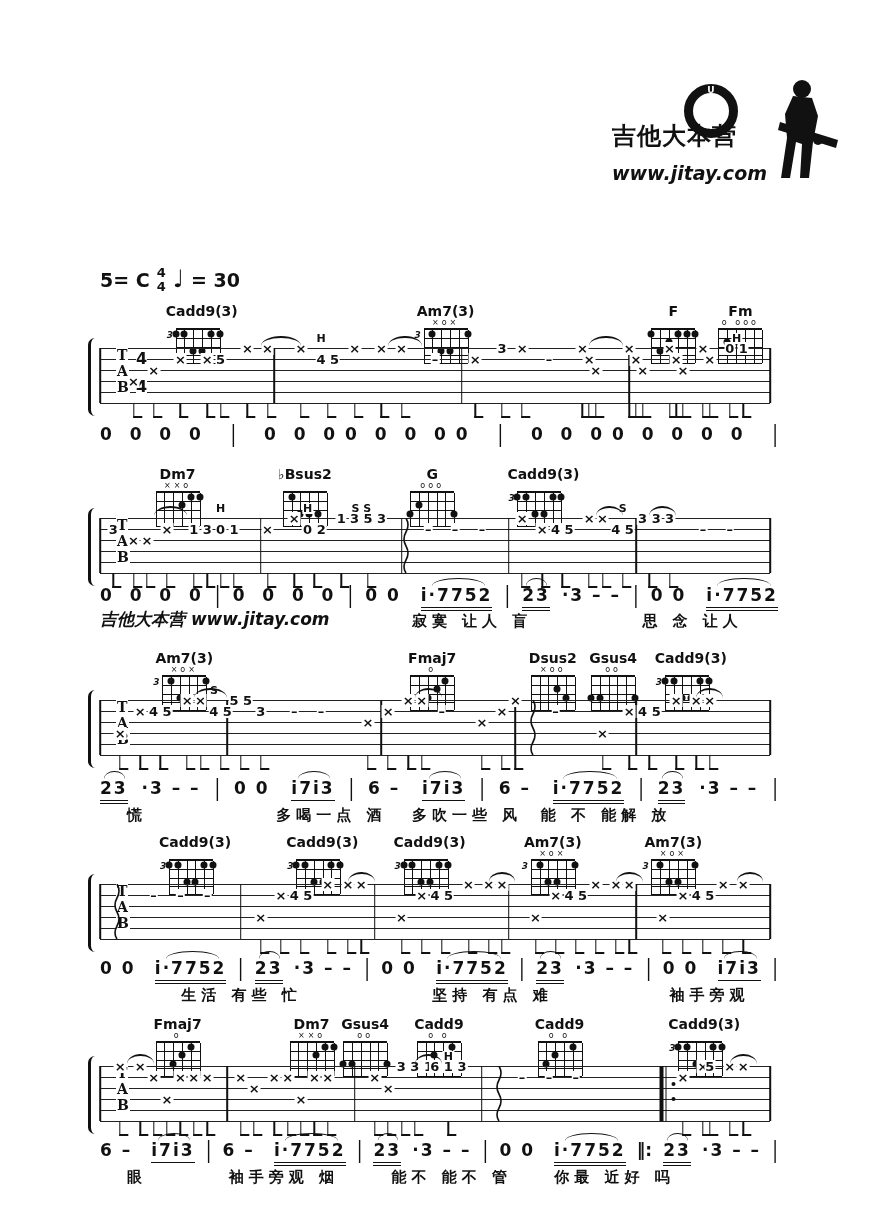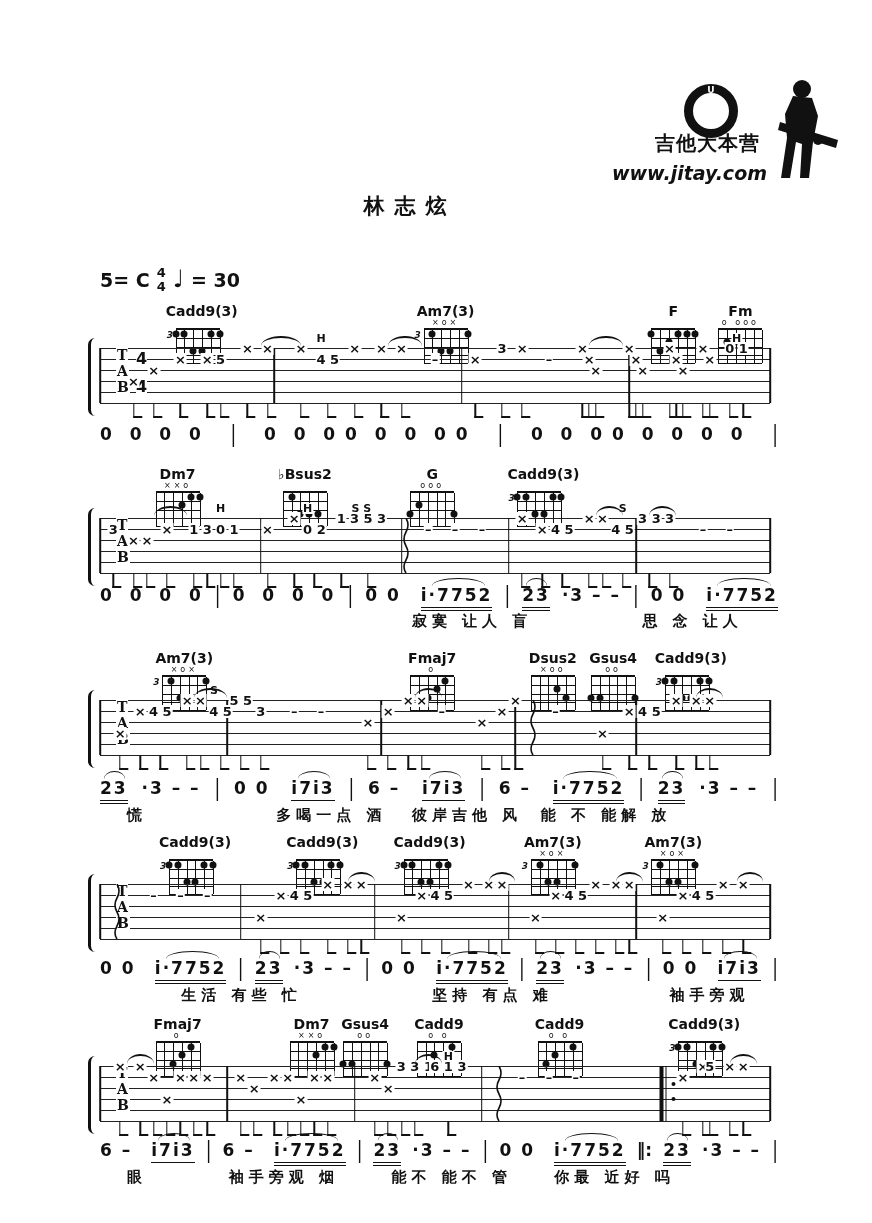--- a/index.html
+++ b/index.html
@@ -10,21 +10,21 @@
          font-family:"DejaVu Serif",serif;font-weight:bold;font-size:68px;letter-spacing:22px;white-space:nowrap;}
   .artist{position:absolute;top:192px;left:110px;width:600px;text-align:center;
           font-weight:bold;font-size:21px;letter-spacing:10px;}
   .logo{position:absolute;top:84px;left:612px;width:230px;height:100px;}
   .badge{position:absolute;top:0;left:72px;width:54px;height:54px;border-radius:50%;
          border:9px solid #111;box-sizing:border-box;}
   .badge span{position:absolute;color:#fff;font-size:9px;font-weight:bold;line-height:1;}
   .badge .bl-p{left:3px;top:8px;transform:rotate(-45deg);}
   .badge .bl-u{left:50%;top:-7px;transform:translateX(-50%);}
   .badge .bl-b{right:3px;top:8px;transform:rotate(45deg);}
-  .logo-name{position:absolute;top:46px;left:0;font-size:20px;font-weight:bold;letter-spacing:1px;white-space:nowrap;margin-left:43px;}
+  .logo-name{position:absolute;top:36px;left:0;font-size:24px;font-weight:bold;letter-spacing:1px;white-space:nowrap;}
   .logo-url{position:absolute;top:78px;left:0;font-size:19px;font-weight:bold;font-style:italic;white-space:nowrap;}
   .guitarist{position:absolute;top:-6px;left:138px;width:92px;height:104px;}
   .credits{position:absolute;top:241px;left:658px;font-size:17px;font-weight:bold;line-height:1.3;white-space:nowrap;}
   .tempo{position:absolute;top:266px;left:100px;font-size:19px;font-weight:bold;display:flex;align-items:center;gap:7px;}
   .frac{display:inline-flex;flex-direction:column;text-align:center;font-size:13px;line-height:1.05;font-weight:bold;}
   .notehead{font-size:24px;line-height:0.8;}
   .watermark{position:absolute;top:608px;left:100px;font-size:17px;font-weight:bold;font-style:italic;white-space:nowrap;}
   
   .chordrow{position:absolute;left:100px;width:670px;height:52px;}
   .chord{position:absolute;width:64px;margin-left:-8px;text-align:center;}
@@ -82,33 +82,33 @@
     <div class="logo-name">吉他大本营</div>
     <div class="logo-url">www.jitay.com</div>
     <svg class="guitarist" viewBox="0 0 92 104">
       <circle cx="52" cy="11" r="9" fill="#111"></circle>
       <path d="M43 18 L62 20 L68 38 L63 64 L59 100 L50 100 L52 66 L46 64 L40 100 L31 100 L37 60 L35 36 Z" fill="#111"></path>
       <path d="M30 44 L88 62 L86 70 L28 52 Z" fill="#111"></path>
       <circle cx="68" cy="62" r="5" fill="#111"></circle>
     </svg>
   </div>
 
-  <div class="artist">林志炫</div>
 
 
   <div class="tempo">
     <span>5= C</span>
     <span class="frac">
       <span>4</span>
       <span>4</span>
     </span>
     <span class="notehead">♩</span>
     <span>= 30</span>
   </div>
 
+  <div class="watermark">吉他大本营 www.jitay.com</div>
 
   <div id="systems">
       <div class="chordrow" style="top: 303px;">
         <div class="chord" style="left: 11%;">
           <div class="cname">Cadd9(3)</div>
           <div class="ctops"></div>
           <div class="grid">
             <div class="gv" style="left: 0%;"></div>
             <div class="gv" style="left: 20%;"></div>
             <div class="gv" style="left: 40%;"></div>
@@ -642,21 +642,21 @@
         <span class="seg">6 – </span>
         <span class="seg u2 arcded">i·7752</span>
         <span class="seg segbar">|</span>
         <span class="seg u2 arcded">23</span>
         <span class="seg">·3 – –</span>
         <span class="seg segbar">|</span>
       </div>
       <div class="lyrline" style="top: 806px;">
         <div class="lyr" style="left: 4%;">慌</div>
         <div class="lyr" style="left: 26%;">多喝一点 酒</div>
-        <div class="lyr" style="left: 46%;">彼岸吉他 风</div>
+        <div class="lyr" style="left: 46%;">多吹一些 风</div>
         <div class="lyr" style="left: 65%;">能 不 能解 放</div>
       </div>
       <div class="chordrow" style="top: 834px;">
         <div class="chord" style="left: 10%;">
           <div class="cname">Cadd9(3)</div>
           <div class="ctops"></div>
           <div class="grid">
             <div class="gv" style="left: 0%;"></div>
             <div class="gv" style="left: 20%;"></div>
             <div class="gv" style="left: 40%;"></div>

